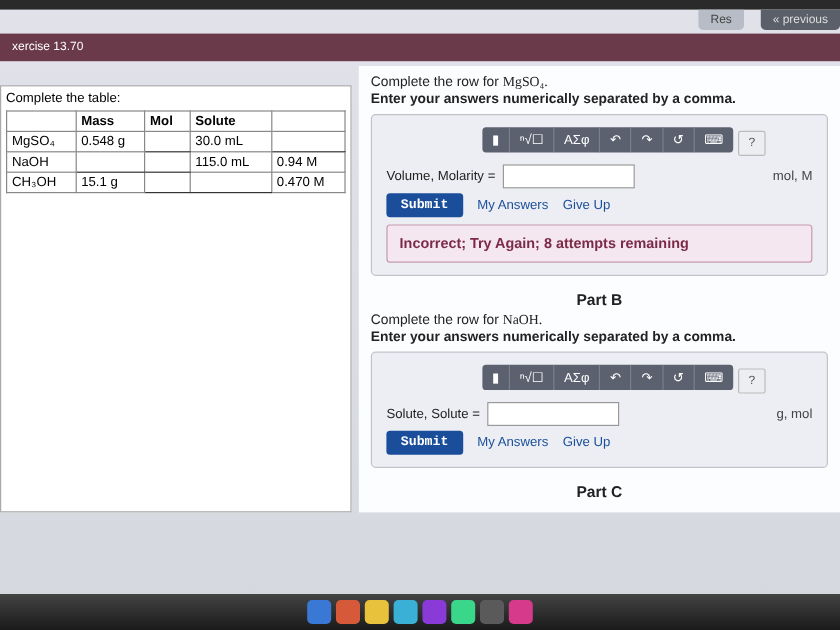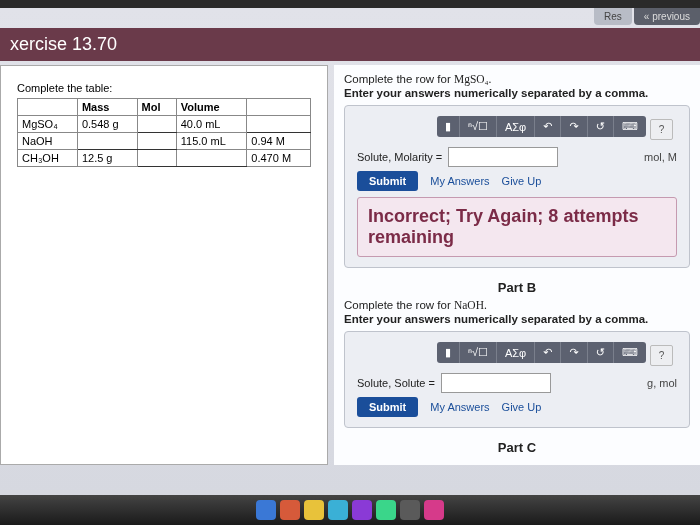--- a/index.html
+++ b/index.html
@@ -11,35 +11,35 @@
     overflow: hidden;
     position: relative;
   }
   .screen {
     position: absolute;
     top: 8px; left: 0; right: 0; bottom: 30px;
     background: linear-gradient(180deg,#e1e2e9 0%, #d6d8e0 100%);
     overflow: hidden;
   }
   .top-tabs {
-    position: absolute; top: 0; right: 0; display:flex; gap:2px;
+    position: absolute; top: 0; right: 0; display:flex; gap:14px;
   }
   .top-tab {
     background: #b8bcc6; color:#444; font-size:10px; padding:3px 10px;
     border-radius: 0 0 4px 4px;
   }
   .top-tab.prev { background:#5b5f6a; color:#ddd; }
   .exercise-bar {
-    background:#6a3a4a; color:#fff; padding:6px 10px; font-size:18px;
+    background:#6a3a4a; color:#fff; padding:6px 10px; font-size:10px;
     margin-top:20px;
   }
   .content-row { display:flex; margin-top:4px; }
   .left-panel {
-    width:328px; background:#fff; border:1px solid #aaa;
-    padding:16px; font-size:11px;
+    width:293px; background:#fff; border:1px solid #aaa;
+    padding:4px; font-size:11px;margin-top:16px;
   }
   .lp-title { margin-bottom:4px; }
   table.data-table { border-collapse: collapse; width:100%; font-size:11px; }
   table.data-table td, table.data-table th {
     border:1px solid #888; padding:2px 4px; text-align:left;
   }
   .blank-cell { border-bottom:1px solid #333 !important; min-width:30px; }
   .right-panel {
     flex:1; background:#fcfdff; margin-left:6px; padding:6px 10px;
     font-size:11.5px; color:#222;
@@ -56,25 +56,25 @@
   .tb-btn {
     color:#fff; font-size:11px; padding:4px 8px; cursor:pointer;
     display:flex; align-items:center; border-left:1px solid #7a7f8c;
   }
   .tb-btn:first-child { border-left:none; }
   .tb-quest { background:#edeef1; color:#555; padding:4px 8px; border:1px solid #bbb; border-radius:2px; margin-left:4px; font-size:10px; }
   .input-row { display:flex; align-items:center; gap:6px; margin:4px 0; font-size:11px; }
   .ans-input { border:1px solid #999; height:20px; width:110px; background:#fff; }
   .unit-tail { margin-left:auto; color:#444; }
   .submit-row { display:flex; align-items:center; gap:12px; margin-top:4px; font-size:11px; }
-  .submit-btn { background:#1a4e9a; color:#fff; padding:4px 12px; font-weight:bold; border-radius:3px; cursor:pointer; }
+  .submit-btn { background:#1a4e9a; color:#fff; padding:4px 12px; font-weight:bold; border-radius:3px; cursor:pointer;font-family:Liberation Mono, monospace; }
   .link { color:#1a4e9a; cursor:pointer; }
   .feedback {
     border:1px solid #c59ab0; background:#f4e7ef; color:#7b2b47;
-    padding:8px 10px; border-radius:3px; margin-top:6px; font-size:18px;
+    padding:8px 10px; border-radius:3px; margin-top:6px; font-size:12px;
   }
   .part-head { font-weight:bold; margin:12px 0 4px; font-size:13px;text-align:center; }
   .dock {
     position:absolute; bottom:0; left:0; right:0; height:30px;
     background:linear-gradient(180deg,#444 0%, #1a1a1a 100%);
     display:flex; align-items:center; justify-content:center; gap:4px;
   }
   .dock-icon {
     width:20px; height:20px; border-radius:4px;
   }
@@ -93,40 +93,40 @@
   <div class="content-row">
 
     <div class="left-panel">
       <div class="lp-title">Complete the table:</div>
       <table class="data-table">
         <tbody>
             <tr>
           <th></th>
           <th>Mass</th>
           <th>Mol</th>
-          <th>Volume</th>
+          <th>Solute</th>
           <th></th>
         </tr>
         <tr>
           <td>MgSO₄</td>
           <td>0.548 g</td>
           <td class="blank-cell"></td>
-          <td>40.0 mL</td>
+          <td>30.0 mL</td>
           <td class="blank-cell"></td>
         </tr>
         <tr>
           <td>NaOH</td>
           <td class="blank-cell"></td>
           <td class="blank-cell"></td>
           <td>115.0 mL</td>
           <td>0.94 M</td>
         </tr>
         <tr>
           <td>CH₃OH</td>
-          <td>12.5 g</td>
+          <td>15.1 g</td>
           <td class="blank-cell"></td>
           <td class="blank-cell"></td>
           <td>0.470 M</td>
         </tr>
       </tbody>
         </table>
     </div>
 
     <div class="right-panel">
       <div class="instr-line">
@@ -141,21 +141,21 @@
             <div class="tb-btn">ⁿ√☐</div>
             <div class="tb-btn">ΑΣφ</div>
             <div class="tb-btn">↶</div>
             <div class="tb-btn">↷</div>
             <div class="tb-btn">↺</div>
             <div class="tb-btn">⌨</div>
           </div>
           <div class="tb-quest">?</div>
         </div>
         <div class="input-row">
-          <span>Solute, Molarity =</span>
+          <span>Volume, Molarity =</span>
           <input class="ans-input" style="">
           <span class="unit-tail">mol, M</span>
         </div>
         <div class="submit-row">
           <div class="submit-btn">Submit</div>
           <span class="link">My Answers</span>
           <span class="link">Give Up</span>
         </div>
         <div class="feedback">
           <b>Incorrect; Try Again; 8 attempts remaining</b>

